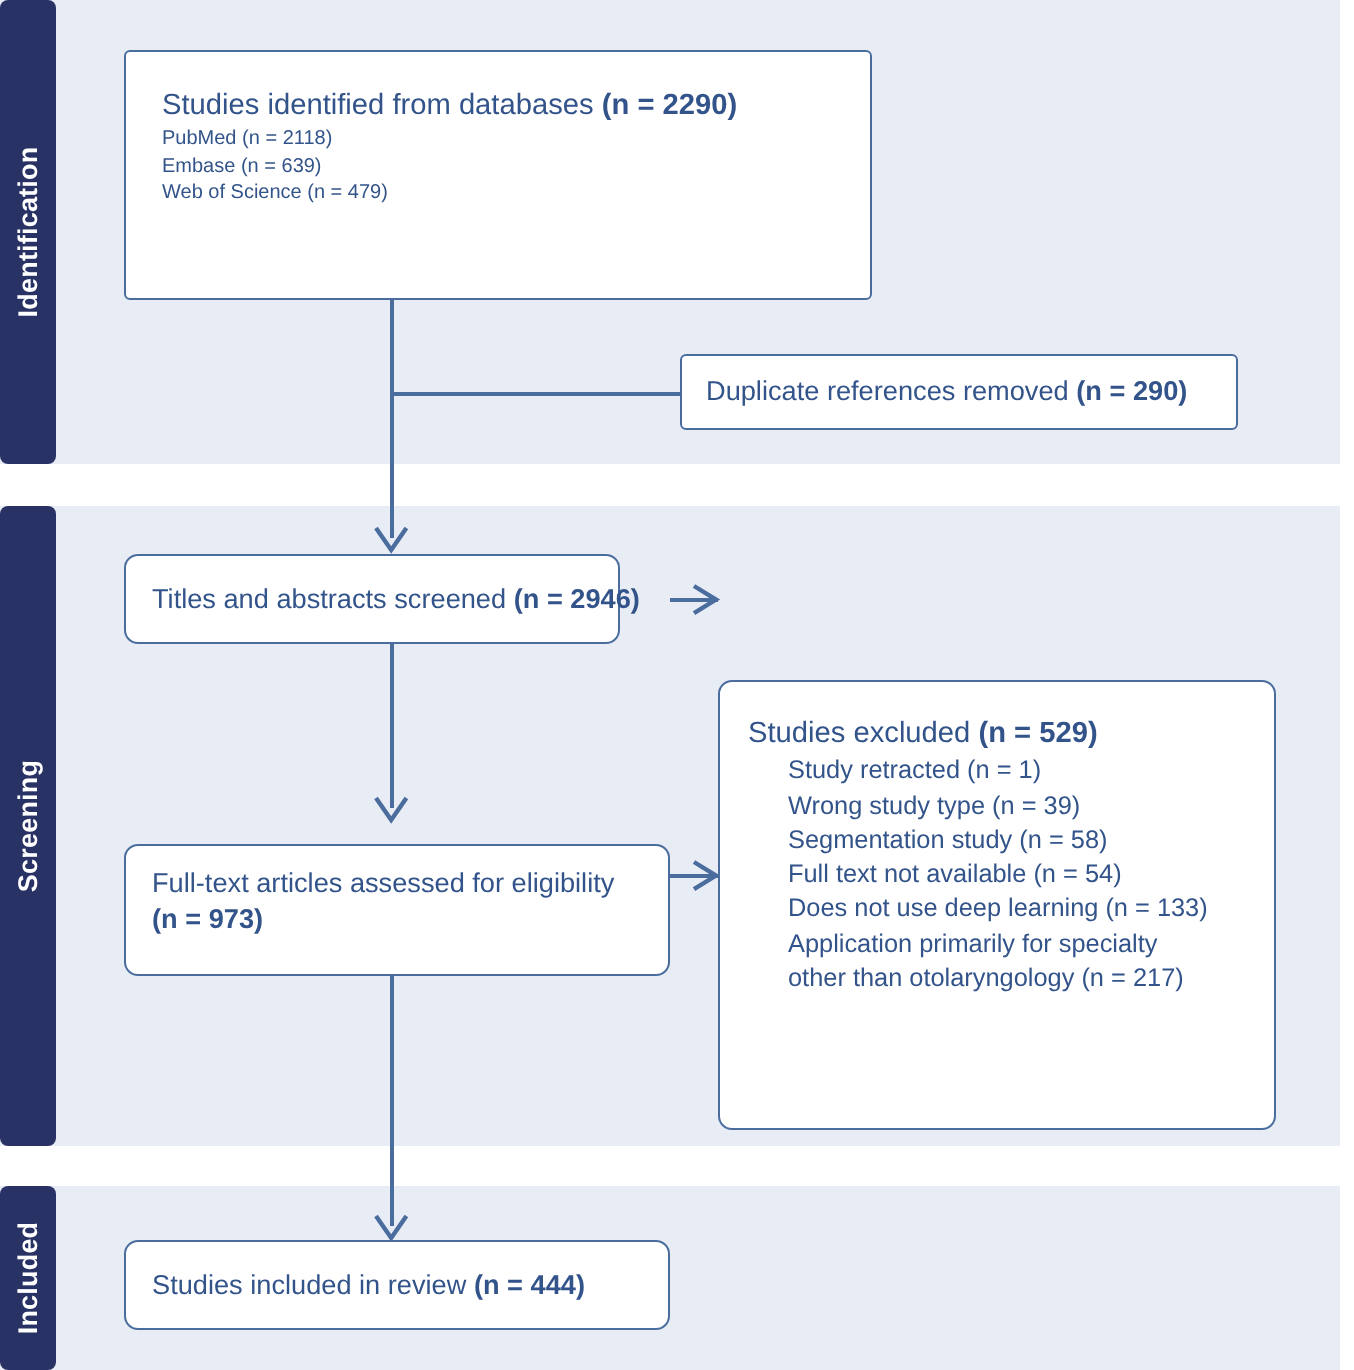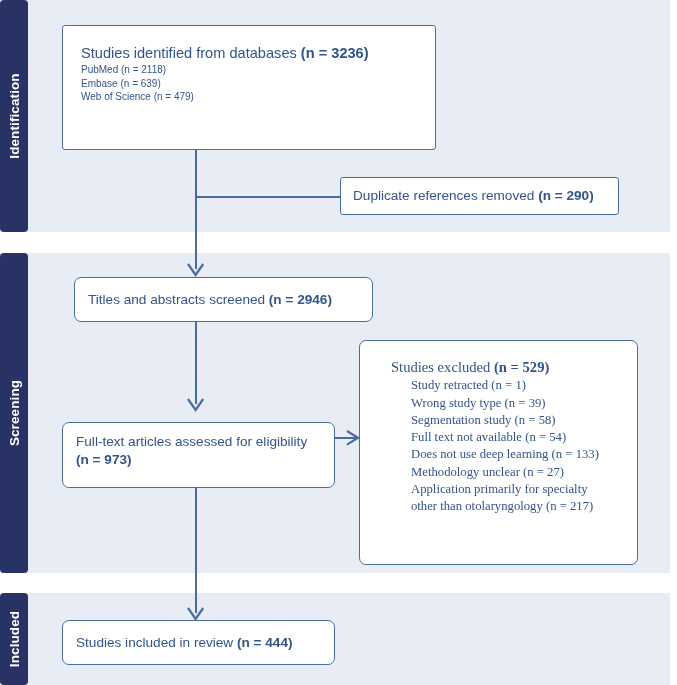--- a/index.html
+++ b/index.html
@@ -157,67 +157,66 @@
 
   <div class="conn vline" style="left:195px; top:464px; height:149px;"></div>
   <svg class="arrowhead" style="left:187px; top:607px;" width="18" height="16">
     <polyline points="1,1 8.6,12 16.2,1" fill="none" stroke="#4a6d9e" stroke-width="2.2"></polyline>
   </svg>
 
   <div class="node" style="left:62px; top:25px; width:374px; height:125px;">
     <div class="node-inner" style="padding-top:18px; padding-left:18px;">
       <div class="node-line big">
         <span>Studies identified from databases</span>
-        <span class="nbold">(n = 3236)</span>
+        <span class="nbold">(n = 2290)</span>
       </div>
       <div class="node-line">PubMed (n = 2118)</div>
       <div class="node-line">Embase (n = 639)</div>
       <div class="node-line">Web of Science (n = 479)</div>
     </div>
   </div>
 
   <div class="node" style="left:340px; top:177px; width:279px; height:38px;">
     <div class="node-inner" style="padding-top:9px; padding-left:12px;">
       <div class="node-line head">
         <span>Duplicate references removed</span>
         <span class="nbold">(n = 290)</span>
       </div>
     </div>
   </div>
 
-  <div class="node rounded" style="left:74px; top:277px; width:299px; height:45px;">
+  <div class="node rounded" style="left:62px; top:277px; width:248px; height:45px;">
     <div class="node-inner" style="padding-top:13px; padding-left:13px;">
       <div class="node-line head">
         <span>Titles and abstracts screened</span>
         <span class="nbold">(n = 2946)</span>
       </div>
     </div>
   </div>
 
 
   <div class="node rounded" style="left:62px; top:422px; width:273px; height:66px;">
     <div class="node-inner" style="padding-top:10px; padding-left:13px;">
       <div class="node-line head">Full-text articles assessed for eligibility</div>
       <div class="node-line head nbold">(n = 973)</div>
     </div>
   </div>
 
   <div class="node rounded" style="left:359px; top:340px; width:279px; height:225px;">
-    <div class="node-inner" style="padding-top:17px; padding-left:31px;font-family:Liberation Serif, serif;">
+    <div class="node-inner" style="padding-top:17px; padding-left:14px;">
       <div class="node-line big">
         <span>Studies excluded</span>
         <span class="nbold">(n = 529)</span>
       </div>
       <div class="sub-list">
         <div class="node-line">Study retracted (n = 1)</div>
         <div class="node-line">Wrong study type (n = 39)</div>
         <div class="node-line">Segmentation study (n = 58)</div>
         <div class="node-line">Full text not available (n = 54)</div>
         <div class="node-line">Does not use deep learning (n = 133)</div>
-        <div class="node-line">Methodology unclear (n = 27)</div>
         <div class="node-line">Application primarily for specialty</div>
         <div class="node-line">other than otolaryngology (n = 217)</div>
       </div>
     </div>
   </div>
 
   <div class="node rounded" style="left:62px; top:620px; width:273px; height:45px;">
     <div class="node-inner" style="padding-top:13px; padding-left:13px;">
       <div class="node-line head">
         <span>Studies included in review</span>

